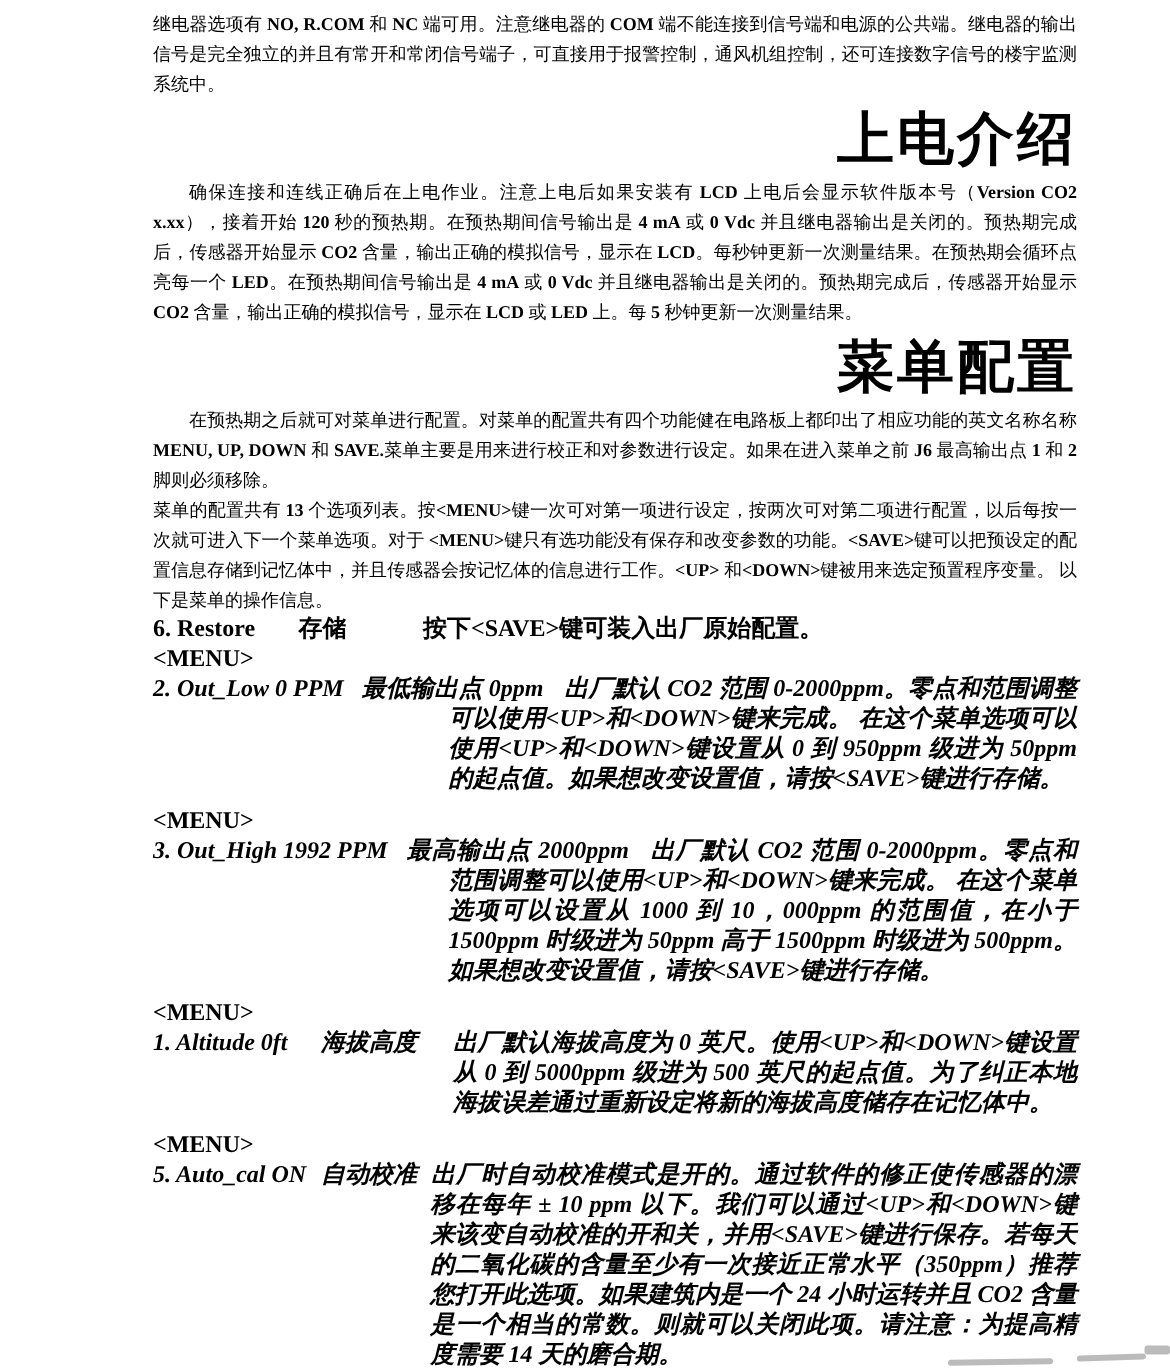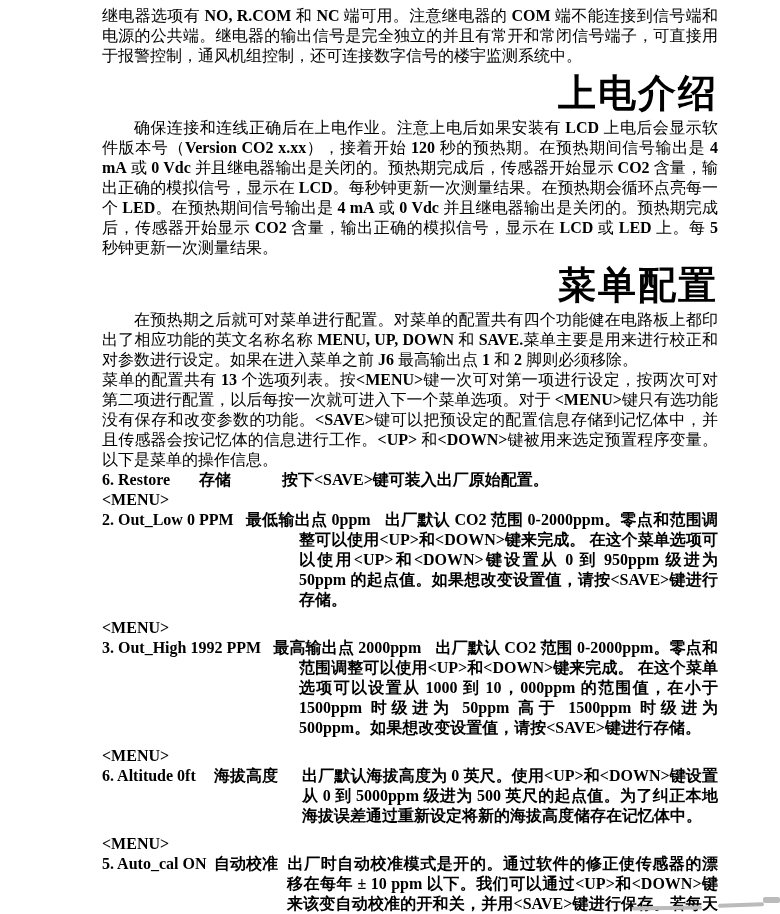--- a/index.html
+++ b/index.html
@@ -8,21 +8,21 @@
     background: #ffffff;
     overflow: hidden;
     position: relative;
   }
   body {
     font-family: "Liberation Serif", "DejaVu Serif", serif;
     color: #000;
   }
   .page { padding: 6px 62px 0 102px; width: 616px; }
   p.body {
-    font-size: 16px;
+    font-size: 12px;
     line-height: 20px;
     text-align: justify;
     margin: 0;
   }
   p.body.indent { text-indent: 2em; }
   b, .b { font-weight: 700; }
   h1.doc {
     font-size: 38px;
     line-height: 44px;
     margin: 5px 0 3px 0;
@@ -35,21 +35,21 @@
   .mrow { padding-left: 180px; text-indent: -180px; }
   .mlabel { display: inline-block; text-indent: 0; vertical-align: top; }
   .w180 { width: 180px; }
   .w200 { width: 200px; }
   .w185 { width: 185px; }
   .en { display: inline-block; text-indent: 0; vertical-align: top; }
   .w97  { width: 97px; }
   .w112 { width: 112px; }
   .gap12 { margin-right: 12px; }
   .gap14 { margin-right: 14px; }
-  .mi { text-align: justify; }
+  .mi { text-align: justify; font-style: italic; }
   .i23 { padding-left: 197px; text-indent: -197px; }
   .i4  { padding-left: 200px; text-indent: -200px; }
   .i5  { padding-left: 185px; text-indent: -185px; }
   .msep { margin: 0; }
   .msep.gap { margin-top: 8px; }
   
   .artifact { position: absolute; background: #bbbbbb; border-radius: 2px; }
   .a1 { left: 632px; top: 906px; width: 70px; height: 4px; transform: rotate(-1deg); }
   .a2 { left: 718px; top: 903px; width: 46px; height: 4px; transform: rotate(-2deg); }
   .a3 { left: 763px; top: 897px; width: 17px; height: 6px; }
@@ -78,21 +78,21 @@
     <div class="msep">&lt;MENU&gt;</div>
 
     <div class="mi i23"><span class="en gap12">2. Out_Low 0 PPM</span><span class="gap14">最低输出点 0ppm</span><span>出厂默认 CO2 范围 0-2000ppm。零点和范围调整可以使用&lt;UP&gt;和&lt;DOWN&gt;键来完成。 在这个菜单选项可以使用&lt;UP&gt;和&lt;DOWN&gt;键设置从 0 到 950ppm 级进为 50ppm 的起点值。如果想改变设置值，请按&lt;SAVE&gt;键进行存储。</span></div>
 
     <div class="msep gap">&lt;MENU&gt;</div>
 
     <div class="mi i23"><span class="en gap12">3. Out_High 1992 PPM</span><span class="gap14">最高输出点 2000ppm</span><span>出厂默认 CO2 范围 0-2000ppm。零点和范围调整可以使用&lt;UP&gt;和&lt;DOWN&gt;键来完成。 在这个菜单选项可以设置从 1000 到 10，000ppm 的范围值，在小于 1500ppm 时级进为 50ppm 高于 1500ppm 时级进为 500ppm。如果想改变设置值，请按&lt;SAVE&gt;键进行存储。</span></div>
 
     <div class="msep gap">&lt;MENU&gt;</div>
 
-    <div class="mi i4"><span class="mlabel w200"><span class="en w112">6. Altitude 0ft</span><span>海拔高度</span></span><span>出厂默认海拔高度为 0 英尺。使用&lt;UP&gt;和&lt;DOWN&gt;键设置从 0 到 5000ppm 级进为 500 英尺的起点值。为了纠正本地海拔误差通过重新设定将新的海拔高度储存在记忆体中。</span></div>
+    <div class="mi i4"><span class="mlabel w200"><span class="en w112">1. Altitude 0ft</span><span>海拔高度</span></span><span>出厂默认海拔高度为 0 英尺。使用&lt;UP&gt;和&lt;DOWN&gt;键设置从 0 到 5000ppm 级进为 500 英尺的起点值。为了纠正本地海拔误差通过重新设定将新的海拔高度储存在记忆体中。</span></div>
 
     <div class="msep gap">&lt;MENU&gt;</div>
 
     <div class="mi i5"><span class="mlabel w185"><span class="en w112">5. Auto_cal ON</span><span>自动校准</span></span><span>出厂时自动校准模式是开的。通过软件的修正使传感器的漂移在每年 ± 10 ppm 以下。我们可以通过&lt;UP&gt;和&lt;DOWN&gt;键来该变自动校准的开和关，并用&lt;SAVE&gt;键进行保存。若每天的二氧化碳的含量至少有一次接近正常水平（350ppm）推荐您打开此选项。如果建筑内是一个 24 小时运转并且 CO2 含量是一个相当的常数。则就可以关闭此项。请注意：为提高精度需要 14 天的磨合期。</span></div>
 
   </div>
 </div>
 
 <div class="artifact a1"></div>
 <div class="artifact a2"></div>

